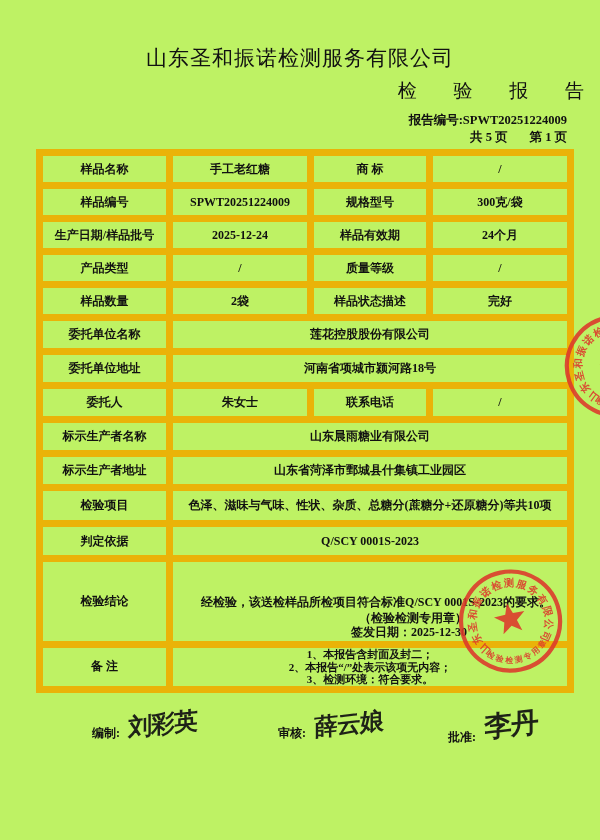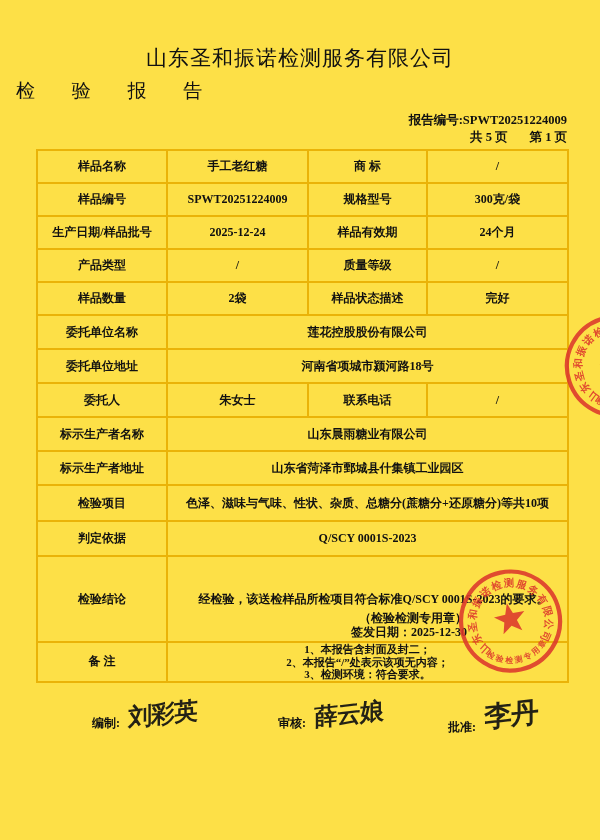--- a/index.html
+++ b/index.html
@@ -2,33 +2,33 @@
 <html><head>
 <meta charset="utf-8">
 <style>
   html,body{margin:0;padding:0;}
   body{
     width:600px;height:840px;
     background:#ffffff;
     font-family:"Liberation Serif","DejaVu Serif",serif;
     color:#111;
   }
-  .page{position:relative;width:600px;height:840px;overflow:hidden;background:#fde047;}
+  .page{position:relative;width:600px;height:840px;overflow:hidden;background:#bef264;}
 
   .company-title{
     padding-top:46px;
     text-align:center;
     font-size:21px;
     letter-spacing:1px;
     line-height:24px;
     font-weight:500;
   }
   .doc-title{
     margin-top:10px;
-    text-align:left;
+    text-align:right;
     font-size:19px;
     font-weight:500;
     letter-spacing:16px;
     text-indent:16px;
     line-height:22px;
   }
   .meta-row{
     margin:10px auto 3px 36px;
     width:531px;
     display:flex;
@@ -43,21 +43,21 @@
   table.report{
     margin-left:36px;
     width:531px;
     border-collapse:collapse;
     table-layout:fixed;
     border:2px solid #000;
     font-size:12px;
     font-weight:bold;
   }
   table.report td{
-    border:2px solid #eab308;
+    border:7px solid #eab308;
     text-align:center;
     vertical-align:middle;
     padding:0 4px;
     overflow:hidden;
   }
   td.left{text-align:left;padding-left:8px;}
   td.conclusion-cell{
     position:relative;
     text-align:left;
     vertical-align:top;

